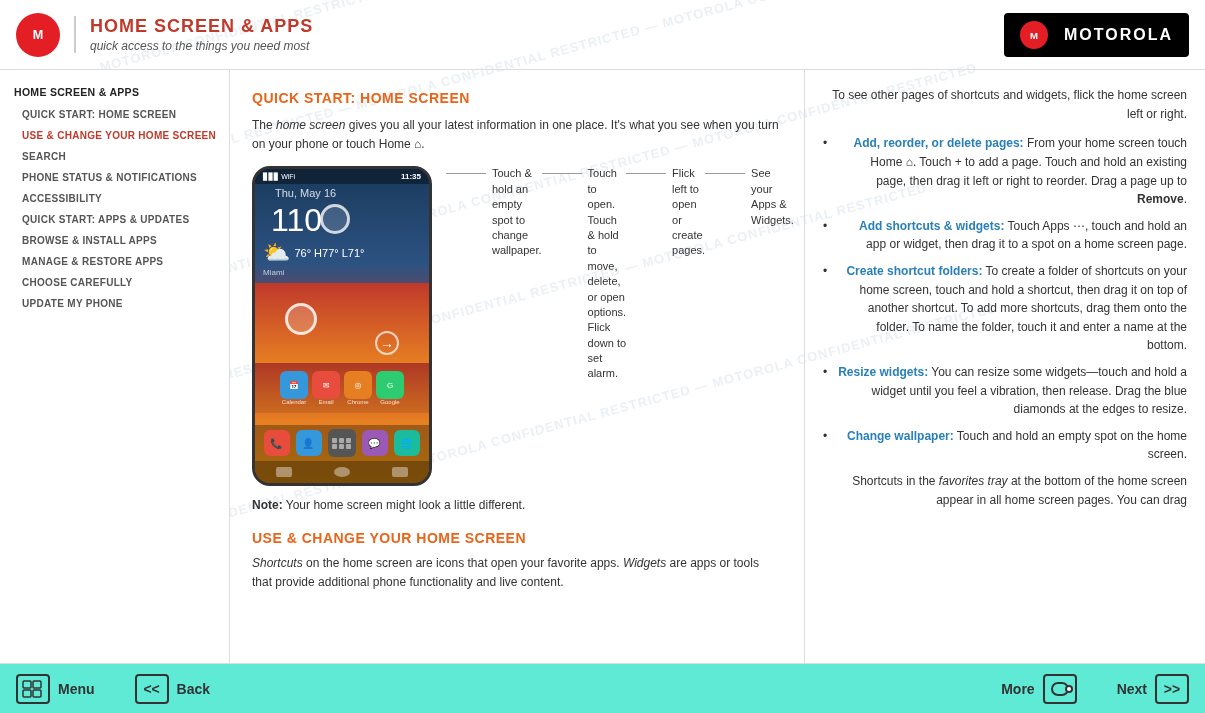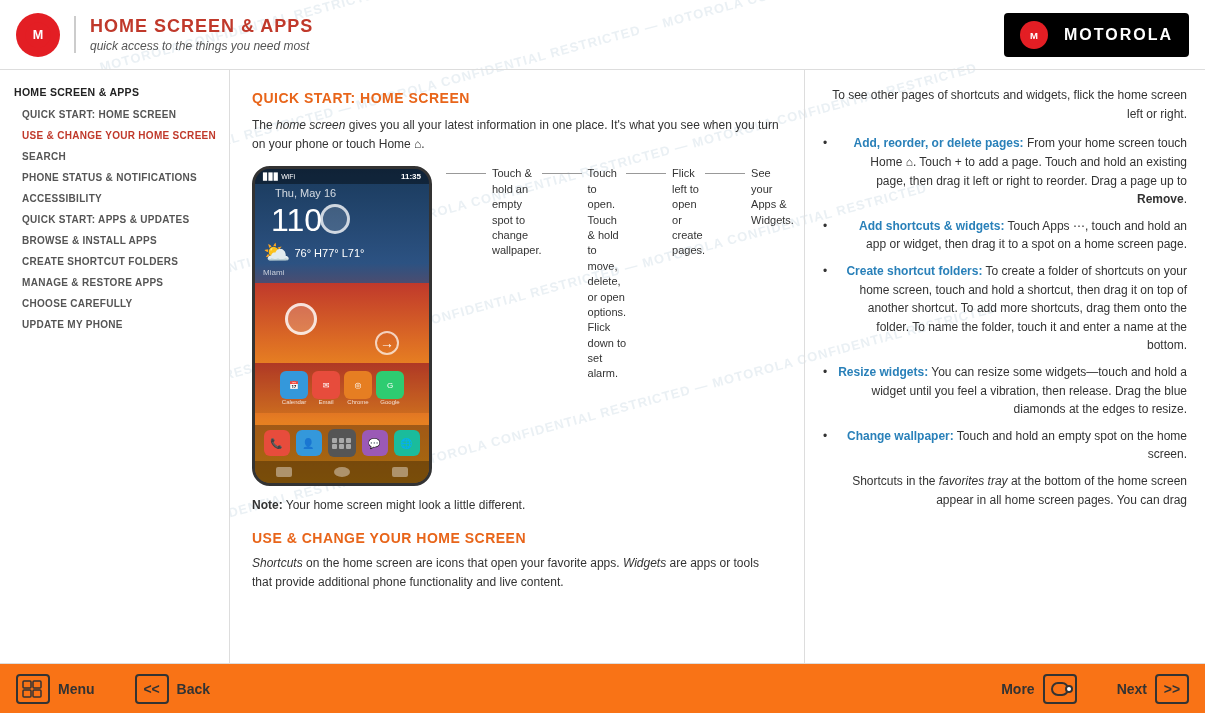--- a/index.html
+++ b/index.html
@@ -343,21 +343,21 @@
     }
 
     
     .footer {
       height: 50px;
       border-top: 1px solid #ddd;
       display: flex;
       align-items: center;
       justify-content: space-between;
       padding: 0 16px;
-      background: #f97316;
+      background: #5eead4;
       position: relative;
       z-index: 2;
     }
     .footer-btn {
       display: flex;
       align-items: center;
       gap: 8px;
       cursor: pointer;
       font-size: 14px;
       font-weight: bold;
@@ -430,21 +430,20 @@
 
   <div class="sidebar">
     <div class="sidebar-item main-item active">HOME SCREEN &amp; APPS</div>
     <div class="sidebar-item sub">QUICK START: HOME SCREEN</div>
     <div class="sidebar-item sub active">USE &amp; CHANGE YOUR HOME SCREEN</div>
     <div class="sidebar-item sub">SEARCH</div>
     <div class="sidebar-item sub">PHONE STATUS &amp; NOTIFICATIONS</div>
     <div class="sidebar-item sub">ACCESSIBILITY</div>
     <div class="sidebar-item sub">QUICK START: APPS &amp; UPDATES</div>
     <div class="sidebar-item sub">BROWSE &amp; INSTALL APPS</div>
-    <div class="sidebar-item sub">CREATE SHORTCUT FOLDERS</div>
     <div class="sidebar-item sub">MANAGE &amp; RESTORE APPS</div>
     <div class="sidebar-item sub">CHOOSE CAREFULLY</div>
     <div class="sidebar-item sub">UPDATE MY PHONE</div>
   </div>
 
   <div class="middle-content">
     <div class="section-title">QUICK START: HOME SCREEN</div>
     <p>
       The <em>home screen</em> gives you all your latest information in one place. It's what you see when you turn on your phone or touch Home ⌂.
     </p>

